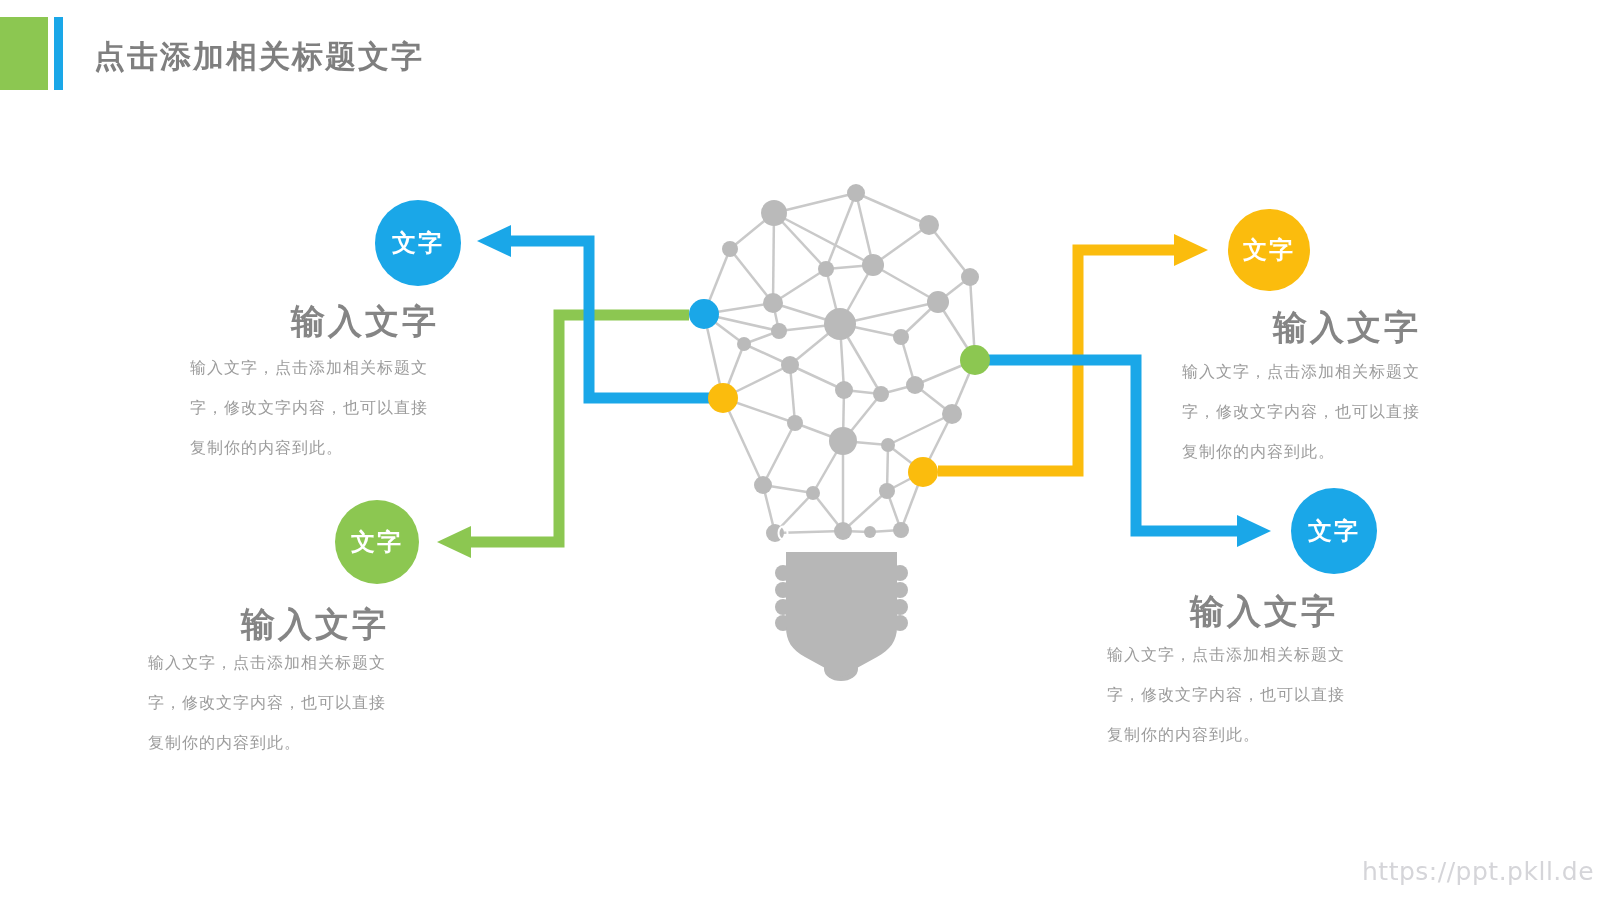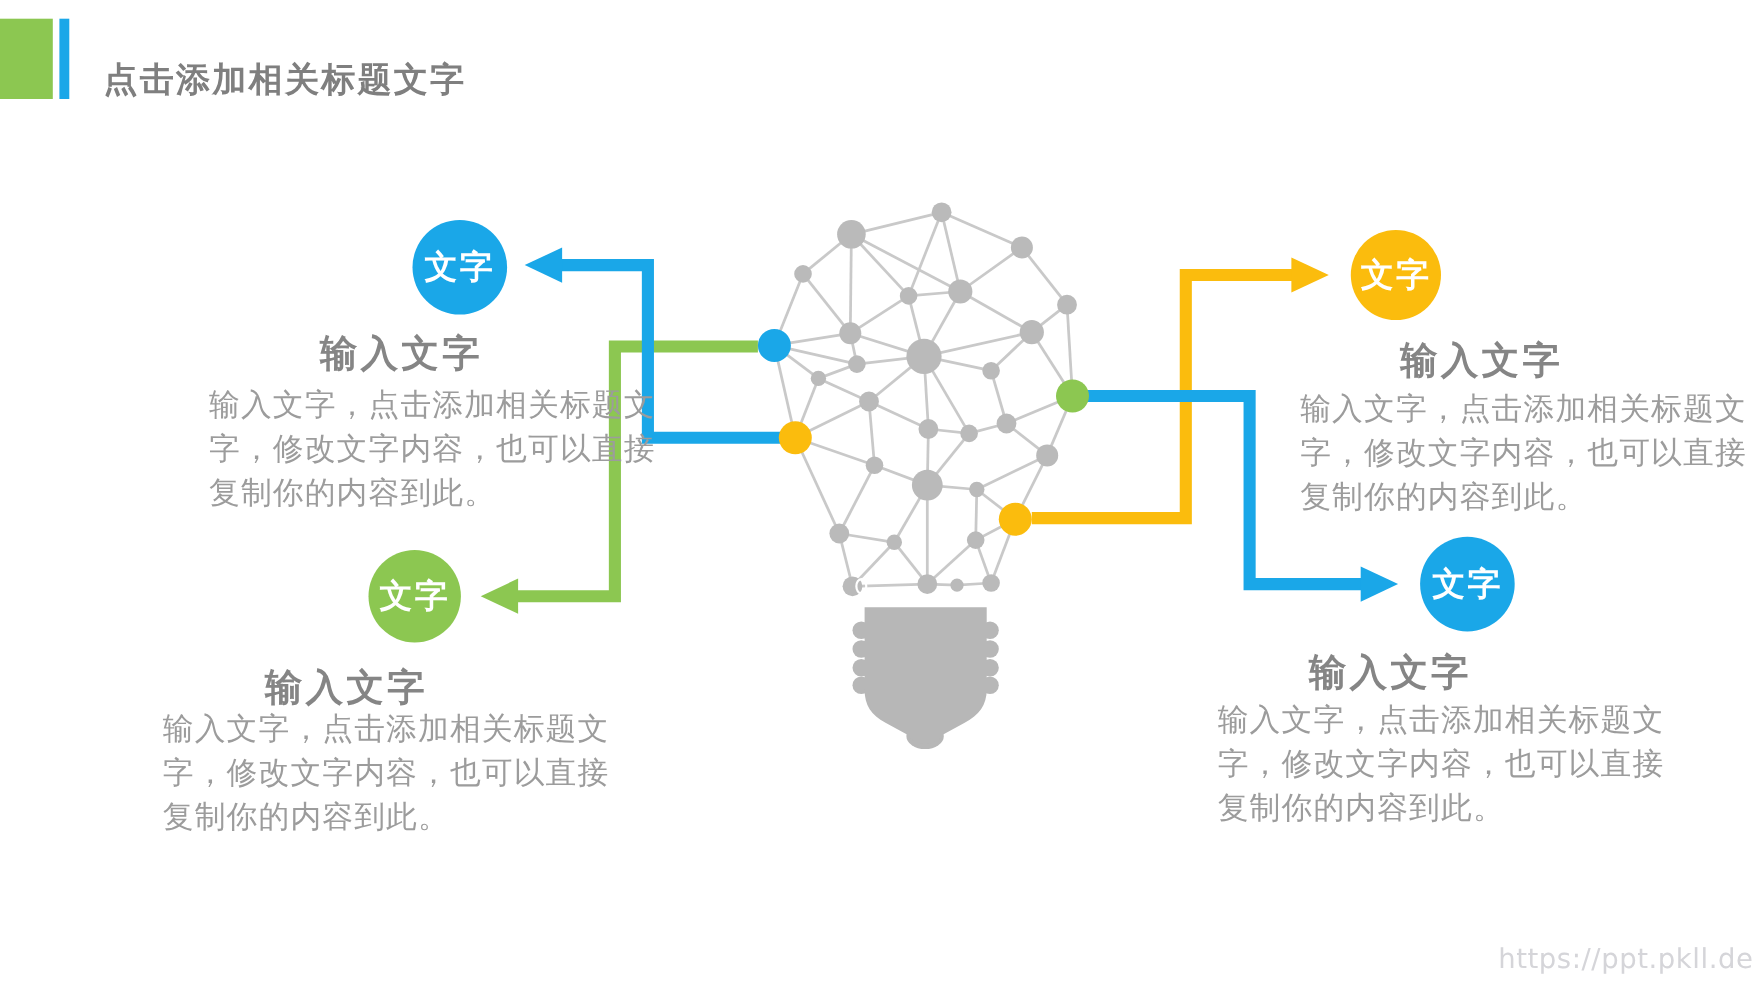--- a/index.html
+++ b/index.html
@@ -6,61 +6,61 @@
   .slide{
     position:relative;width:1600px;height:900px;background:#ffffff;overflow:hidden;
     font-family:"Liberation Sans","DejaVu Sans",sans-serif;
   }
   .callout{display:contents;}
   
   .header-green{position:absolute;left:0;top:17px;width:48px;height:73px;background:var(--green);}
   .header-blue{position:absolute;left:54px;top:17px;width:9px;height:73px;background:var(--blue);}
   .slide-title{
     position:absolute;left:94px;top:36px;font-size:31px;font-weight:700;
-    color:var(--title_gray);letter-spacing:2px;white-space:nowrap;margin-top:16px;
+    color:var(--title_gray);letter-spacing:2px;white-space:nowrap;
   }
   
   .graphic{position:absolute;left:0;top:0;width:1600px;height:900px;}
   .net-edge{stroke:var(--gray_edge);stroke-width:2.5;}
   .net-node{fill:var(--gray_node);}
   .base-shape{fill:var(--gray_base);}
   .conn{fill:none;stroke-width:11;stroke-linejoin:miter;}
   .conn.blue{stroke:var(--blue);}
   .conn.green{stroke:var(--green);}
   .conn.yellow{stroke:var(--yellow);}
   .arrow.blue{fill:var(--blue);}
   .arrow.green{fill:var(--green);}
   .arrow.yellow{fill:var(--yellow);}
   .dot.blue{fill:var(--blue);}
   .dot.green{fill:var(--green);}
   .dot.yellow{fill:var(--yellow);}
   
   .badge{
-    position:absolute;border-radius:50%;color:#ffffff;font-weight:700;font-size:30px;
+    position:absolute;border-radius:50%;color:#ffffff;font-weight:700;font-size:24px;
     display:flex;align-items:center;justify-content:center;letter-spacing:2px;
   }
   .badge.blue{background:var(--blue);}
   .badge.green{background:var(--green);}
   .badge.yellow{background:var(--yellow);}
   #badge-lt{left:375px;top:200px;width:86px;height:86px;}
   #badge-lb{left:335px;top:500px;width:84px;height:84px;}
   #badge-rt{left:1228px;top:209px;width:82px;height:82px;}
   #badge-rb{left:1291px;top:488px;width:86px;height:86px;}
   
   .callout-heading{
     position:absolute;width:220px;font-size:34px;font-weight:700;
     color:var(--heading_gray);letter-spacing:3px;white-space:nowrap;
   }
   #heading-lt{left:291px;top:299px;}
   #heading-lb{left:241px;top:602px;}
   #heading-rt{left:1273px;top:305px;}
   #heading-rb{left:1190px;top:589px;}
   
   .callout-body{
-    position:absolute;font-size:28px;color:var(--body_gray);line-height:40px;
+    position:absolute;font-size:16px;color:var(--body_gray);line-height:40px;
     letter-spacing:1px;white-space:nowrap;
   }
   #body-lt{left:190px;top:348px;}
   #body-lb{left:148px;top:643px;}
   #body-rt{left:1182px;top:352px;}
   #body-rb{left:1107px;top:635px;}
   
   .watermark{
     position:absolute;left:1362px;top:857px;font-size:25px;color:var(--watermark_gray);
     font-family:"DejaVu Sans","Liberation Sans",sans-serif;letter-spacing:0.5px;white-space:nowrap;

